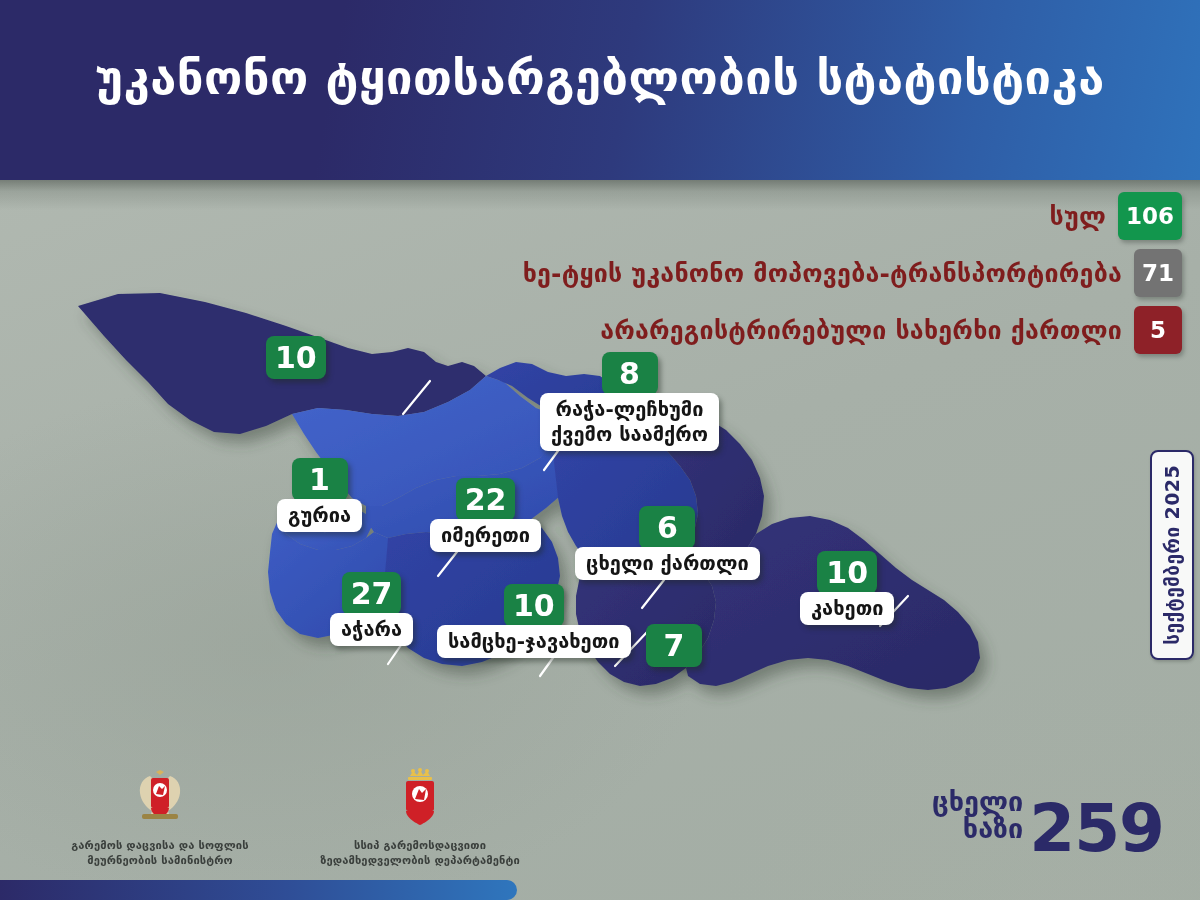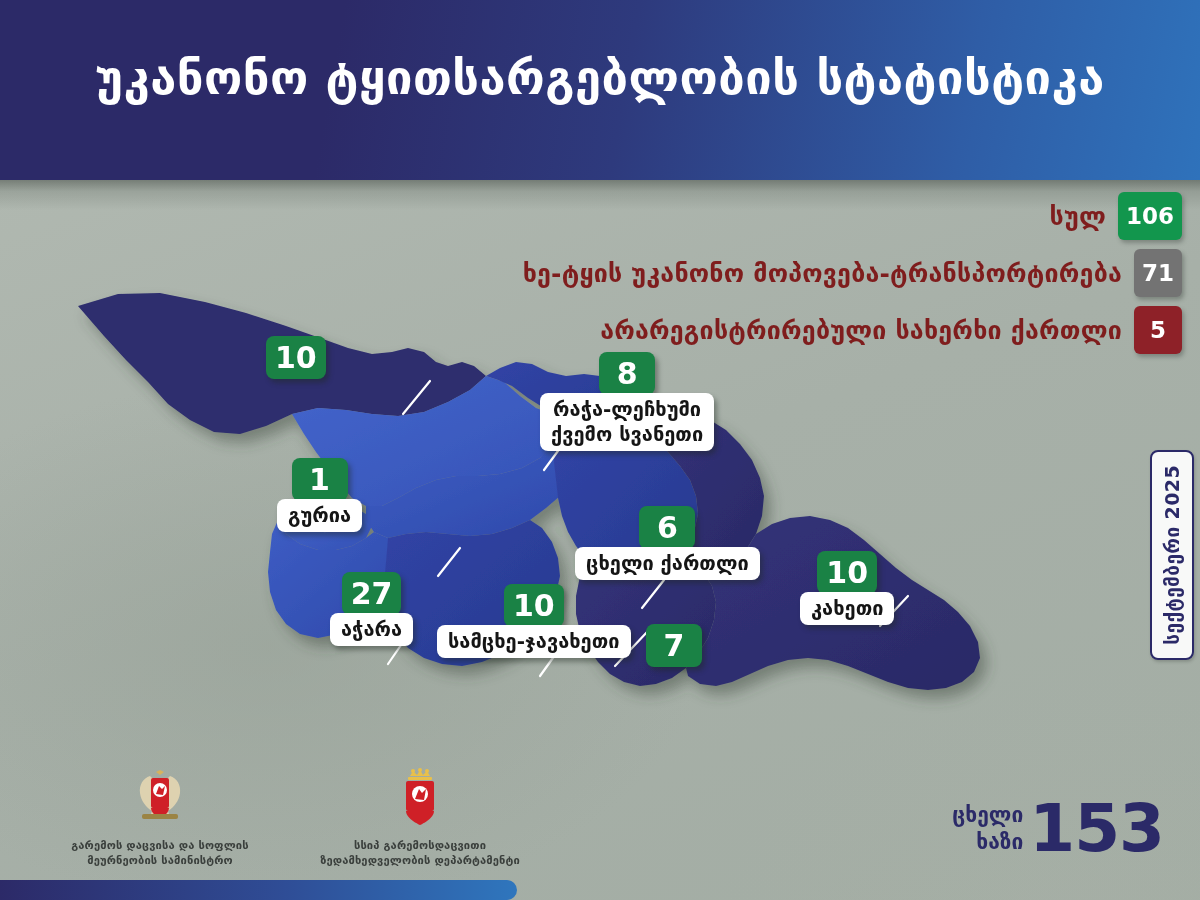--- a/index.html
+++ b/index.html
@@ -99,23 +99,23 @@
   .footer-logo{position:absolute;z-index:16;text-align:center;}
   .footer-logo .cap{
     color:#3a3f3c;font-size:11.2px;line-height:15px;font-weight:700;
     margin-top:6px;white-space:pre;letter-spacing:.1px;
   }
 
   
   .hotline{position:absolute;right:36px;bottom:42px;z-index:16;
     display:flex;align-items:flex-end;}
   .hotline .words{
-    color:#2b2a68;font-size:21px;font-weight:700;line-height:27px;
+    color:#2b2a68;font-size:27px;font-weight:700;line-height:27px;
     text-align:right;white-space:pre;letter-spacing:0px;
-    margin-right:6px;margin-bottom:2px;
+    margin-right:6px;margin-bottom:16px;
   }
   .hotline .num{
     color:#2b2a68;font-size:66px;font-weight:700;line-height:58px;letter-spacing:-1px;
   }
 
   
   .bottom-bar{
     position:absolute;left:0;bottom:0;width:517px;height:20px;
     background:linear-gradient(90deg,#2c2a68 0%,#2f4d96 55%,#2f76bd 100%);
     border-top-right-radius:10px;border-bottom-right-radius:10px;
@@ -255,40 +255,46 @@
       </div>
     </div>
 
     <div class="callout" style="left:277px;top:282px">
       <div class="c-stack">
         <div class="num">1</div>
         <div class="name">გურია</div>
       </div>
     </div>
 
+    <div class="callout" style="left:430px;top:302px">
+      <div class="c-stack">
+        <div class="num">22</div>
+        <div class="name">იმერეთი</div>
+      </div>
+    </div>
 
     <div class="callout" style="left:330px;top:396px">
       <div class="c-stack">
         <div class="num">27</div>
         <div class="name">აჭარა</div>
       </div>
     </div>
 
     <div class="callout" style="left:437px;top:408px">
       <div class="c-stack">
         <div class="num">10</div>
         <div class="name">სამცხე-ჯავახეთი</div>
       </div>
     </div>
 
     <div class="callout" style="left:540px;top:176px">
       <div class="c-stack">
         <div class="num">8</div>
         <div class="name">რაჭა-ლეჩხუმი
-ქვემო სვანეთი</div>
+ქვემო საამქრო</div>
       </div>
     </div>
 
     <div class="callout" style="left:575px;top:330px">
       <div class="c-stack">
         <div class="num">6</div>
         <div class="name">ცხელი ქართლი</div>
       </div>
     </div>
 
@@ -336,18 +342,18 @@
         <rect x="14" y="48" width="36" height="5" rx="2" fill="#9b8444"></rect>
       </g>
     </svg>
     <div class="cap">გარემოს დაცვისა და სოფლის
 მეურნეობის სამინისტრო</div>
   </div>
 
   <div class="hotline">
     <div class="words">ცხელი
 ხაზი</div>
-    <div class="num">153</div>
+    <div class="num">259</div>
   </div>
 
   <div class="bottom-bar"></div>
 
 </div>
 
 </body></html>

